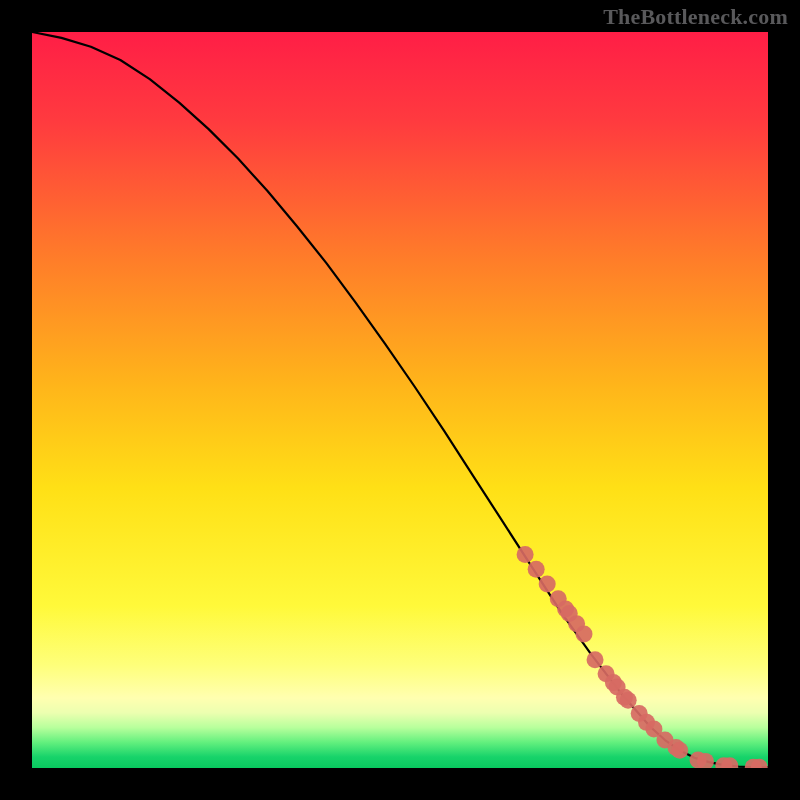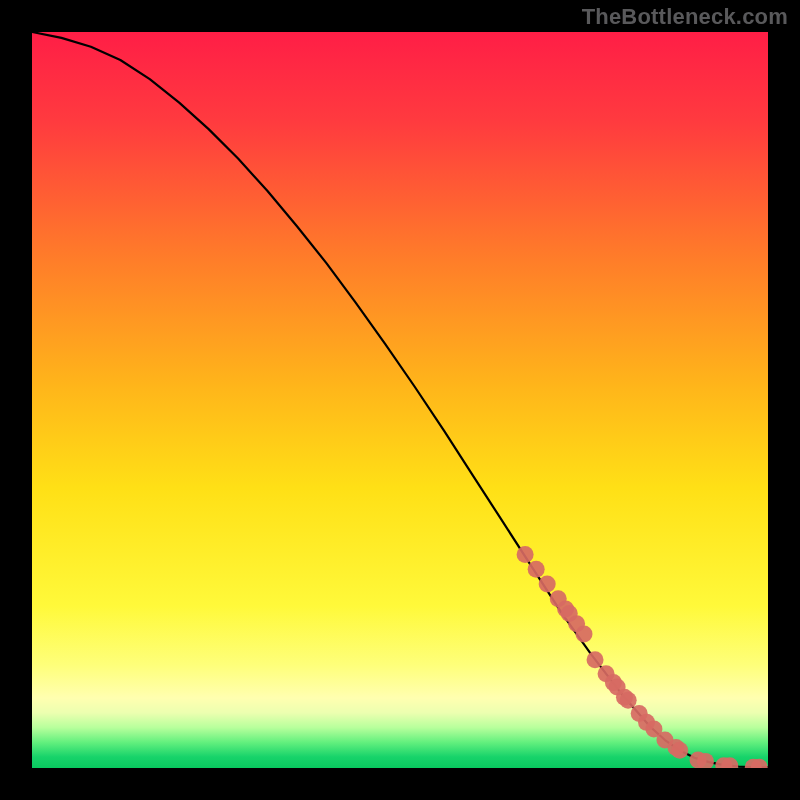--- a/index.html
+++ b/index.html
@@ -13,21 +13,21 @@
   .frame {
     position: relative;
     width: 800px;
     height: 800px;
     background: #000;
   }
   .attribution {
     position: absolute;
     top: 4px;
     right: 12px;
-    font-family: Liberation Sans, sans-serif;
+    font-family: Liberation Serif, serif;
     font-size: 22px;
     font-weight: 600;
     color: #59595b;
     letter-spacing: 0.2px;
   }
   .plot-area {
     position: absolute;
     left: 32px;
     top: 32px;
     width: 736px;

